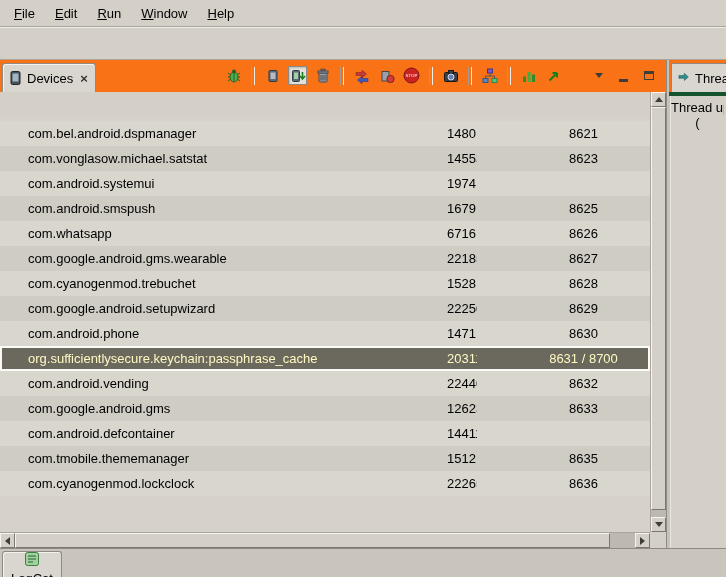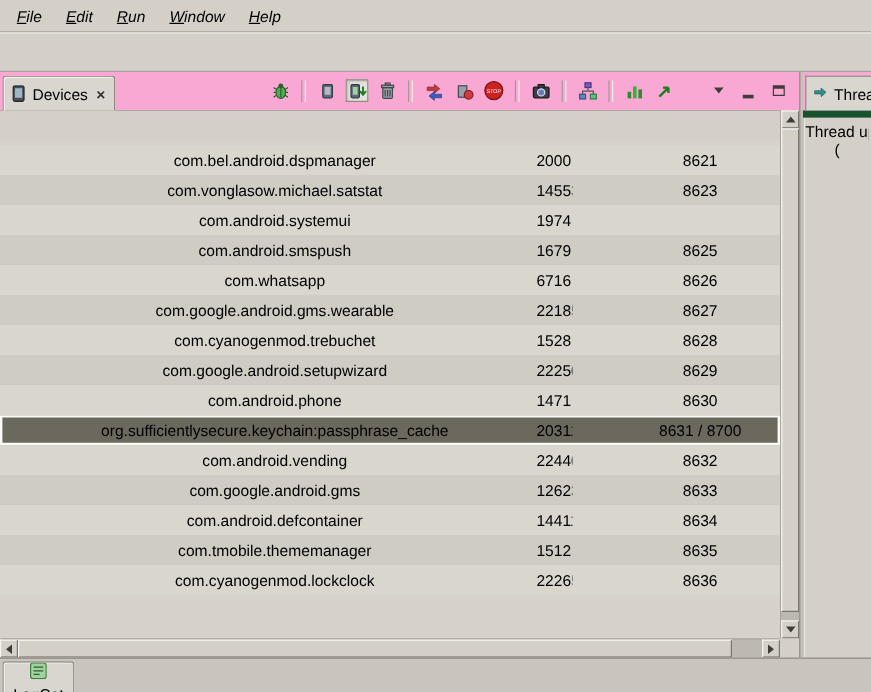--- a/index.html
+++ b/index.html
@@ -5,34 +5,34 @@
   html,body{margin:0;padding:0;}
   body{
     width:726px;height:577px;position:relative;overflow:hidden;
     background:#d4d0c8;
     font-family:"Liberation Sans","DejaVu Sans",sans-serif;
     font-size:13px;color:#000;
     -webkit-user-select:none;user-select:none;
   }
   
   .menubar{position:absolute;left:0;top:0;width:726px;height:27px;box-sizing:border-box;
-    background:#d4d0c8;border-bottom:1px solid #a9a59d;display:flex;align-items:center;padding-left:4px;font-style:italic;}
+    background:#d4d0c8;border-bottom:1px solid #a9a59d;display:flex;align-items:center;padding-left:4px;}
   .menu-item{display:inline-block;padding:3px 10px;cursor:default;}
   .menu-item::first-letter{text-decoration:underline;}
   
   .toolbar-blank{position:absolute;left:0;top:27px;width:726px;height:33px;box-sizing:border-box;
     background:#d4d0c8;border-bottom:1px solid #a9a59d;box-shadow:inset 0 1px 0 #eeece7;}
   
   .main{position:absolute;left:0;top:60px;width:726px;height:488px;}
   .left-panel{position:absolute;left:0;top:0;width:666px;height:100%;}
   .sash{position:absolute;left:666px;top:0;width:3px;height:100%;background:#c6c2ba;
     border-left:1px solid #8e8a82;border-right:1px solid #e8e6e0;}
   .right-panel{position:absolute;left:669px;top:0;width:57px;height:100%;overflow:hidden;}
   
-  .tabbar{position:relative;height:32px;background:#f9a8d4;border-bottom:6px solid #14532d;text-align:right;}
+  .tabbar{position:relative;height:32px;background:#f97316;border-bottom:4px solid #14532d;text-align:right;}
   .tab{position:absolute;left:2px;top:3px;height:29px;box-sizing:border-box;display:flex;align-items:center;gap:5px;
     padding:0 7px;background:#d9d6cf;border:1px solid #8e8a82;border-bottom:none;
     border-top-left-radius:3px;border-top-right-radius:3px;box-shadow:inset 1px 1px 0 #f3f2ef;}
   .tab-label{white-space:nowrap;}
   .tab-close{font-weight:bold;font-size:13px;color:#333;margin-left:2px;cursor:default;}
   
   .panel-toolbar{position:absolute;right:8px;top:6px;display:flex;align-items:center;gap:6px;}
   .tb-icon{width:19px;height:19px;display:flex;align-items:center;justify-content:center;box-sizing:border-box;}
   .tb-icon.pressed{border:1px solid #8e8a82;background:#e4e2dc;box-shadow:inset 1px 1px 2px rgba(0,0,0,.18);}
   .tb-sep{width:2px;height:18px;border-left:1px solid #a09c94;border-right:1px solid #f0eee9;margin:0 2px;}
@@ -49,23 +49,23 @@
   .thead{position:absolute;left:0;top:0;right:16px;height:24px;display:flex;
     background:linear-gradient(#f5f4f1,#d8d5cd);border-bottom:1px solid #8e8a82;}
   .th{box-sizing:border-box;border-right:1px solid #9b978f;line-height:22px;padding-left:5px;
     box-shadow:inset 1px 1px 0 #ffffff;overflow:hidden;white-space:nowrap;}
   .col-name{width:430px;}.col-pid{width:47px;}.col-a{width:17px;}.col-b{width:18px;}
   .col-port{flex:1;border-right:none;}
   .tbody{position:absolute;left:0;top:24px;right:16px;bottom:16px;overflow:hidden;background:#d6d2ca;padding-top:5px;}
   .row{display:flex;height:25px;line-height:25px;box-sizing:border-box;}
   .row:nth-child(odd){background:#d9d6ce;}
   .row:nth-child(even){background:#cfccc4;}
-  .row.selected{background:#6b695e;color:#000000;box-shadow:inset 0 0 0 2px #fafaf7;}
+  .row.selected{background:#6b695e;color:#fef9c3;box-shadow:inset 0 0 0 2px #fafaf7;}
   .cell{overflow:hidden;white-space:nowrap;box-sizing:border-box;}
-  .cell-name{width:430px;padding-left:28px;text-align:center;}
+  .cell-name{width:430px;padding-left:28px;}
   .cell-pid{width:47px;padding-left:17px;}
   .cell-a{width:17px;}.cell-b{width:18px;}
   .cell-port{flex:1;padding-left:5px;text-align:center;}
   
   .vscroll{position:absolute;top:0;right:0;bottom:16px;width:16px;background:#bdb9b1;border-left:1px solid #a9a59d;box-sizing:border-box;}
   .hscroll{position:absolute;left:0;right:16px;bottom:0;height:16px;background:#bdb9b1;border-top:1px solid #a9a59d;box-sizing:border-box;}
   .sb-btn,.vthumb,.hthumb{background:#d4d0c8;border:1px solid;border-color:#f5f4f1 #7a7770 #7a7770 #f5f4f1;
     box-sizing:border-box;display:flex;align-items:center;justify-content:center;}
   .sb-btn{width:15px;height:15px;position:absolute;}
   .sb-up{top:0;left:0;}.sb-down{bottom:0;left:0;}
@@ -220,21 +220,21 @@
       </div>
     </div>
 
     <div class="table-area">
 
 
       <div class="tbody">
 
       <div class="row">
           <div class="cell cell-name">com.bel.android.dspmanager</div>
-          <div class="cell cell-pid">2000</div>
+          <div class="cell cell-pid">1480</div>
           <div class="cell cell-a"></div>
           <div class="cell cell-b"></div>
           <div class="cell cell-port">8621</div>
         </div>
           <div class="row">
           <div class="cell cell-name">com.vonglasow.michael.satstat</div>
           <div class="cell cell-pid">14553</div>
           <div class="cell cell-a"></div>
           <div class="cell cell-b"></div>
           <div class="cell cell-port">8623</div>
@@ -306,21 +306,20 @@
           <div class="cell cell-pid">12623</div>
           <div class="cell cell-a"></div>
           <div class="cell cell-b"></div>
           <div class="cell cell-port">8633</div>
         </div>
           <div class="row">
           <div class="cell cell-name">com.android.defcontainer</div>
           <div class="cell cell-pid">14411</div>
           <div class="cell cell-a"></div>
           <div class="cell cell-b"></div>
-          <div class="cell cell-port">8634</div>
         </div>
           <div class="row">
           <div class="cell cell-name">com.tmobile.thememanager</div>
           <div class="cell cell-pid">1512</div>
           <div class="cell cell-a"></div>
           <div class="cell cell-b"></div>
           <div class="cell cell-port">8635</div>
         </div>
           <div class="row">
           <div class="cell cell-name">com.cyanogenmod.lockclock</div>

